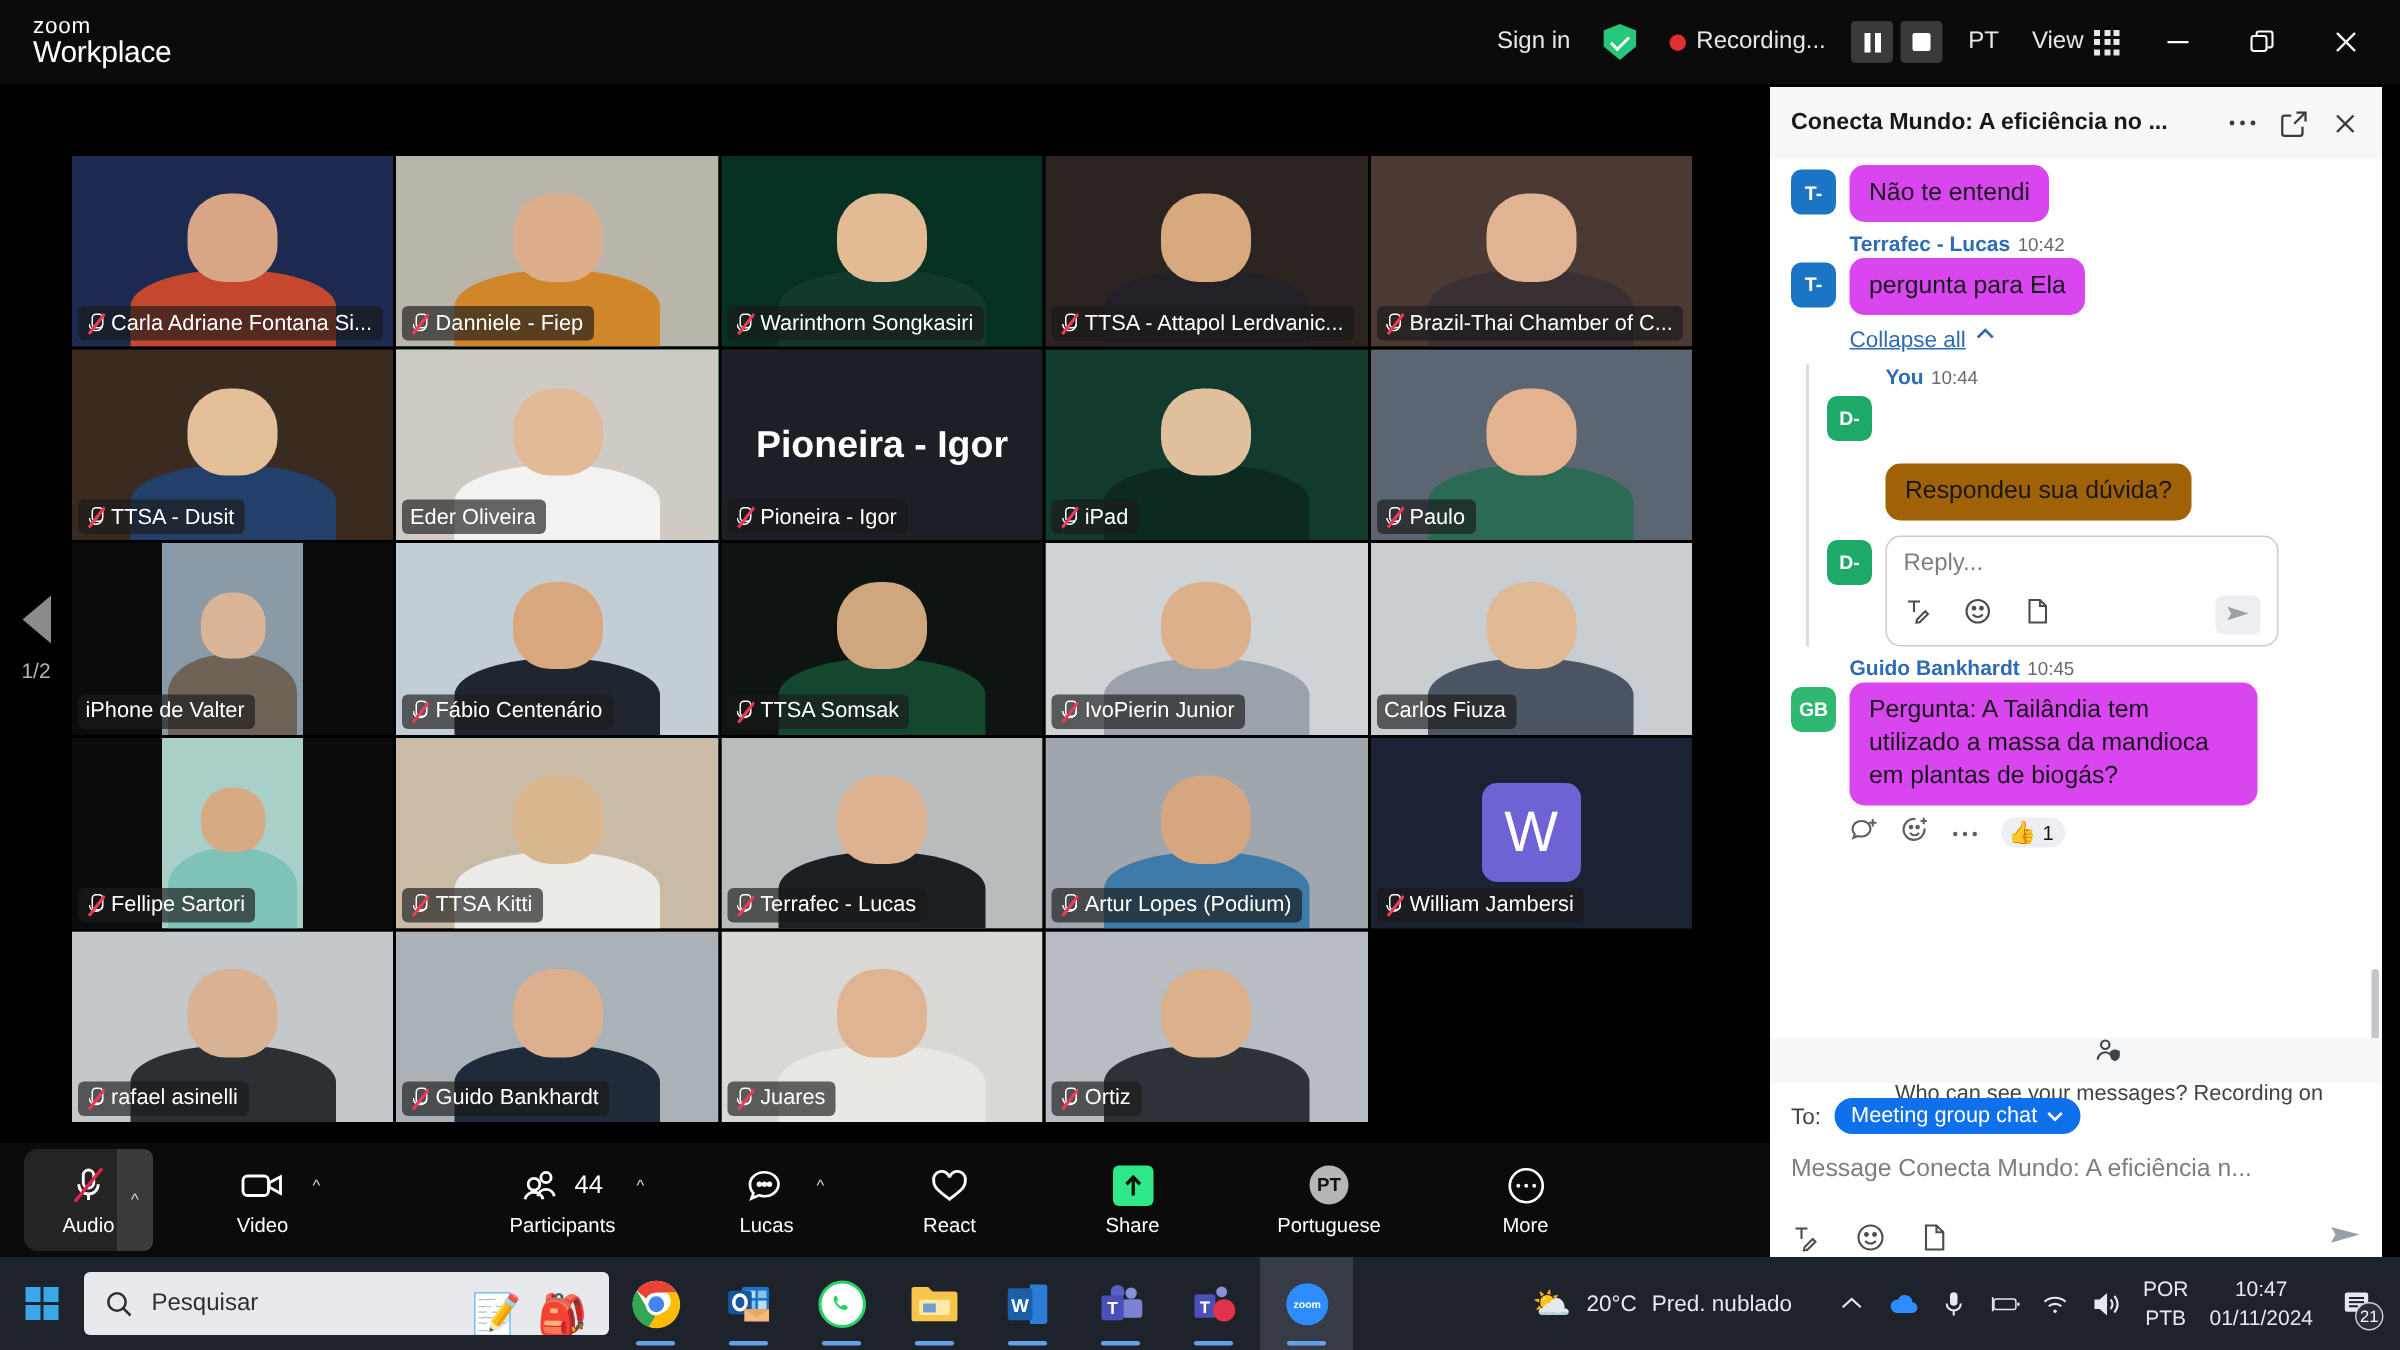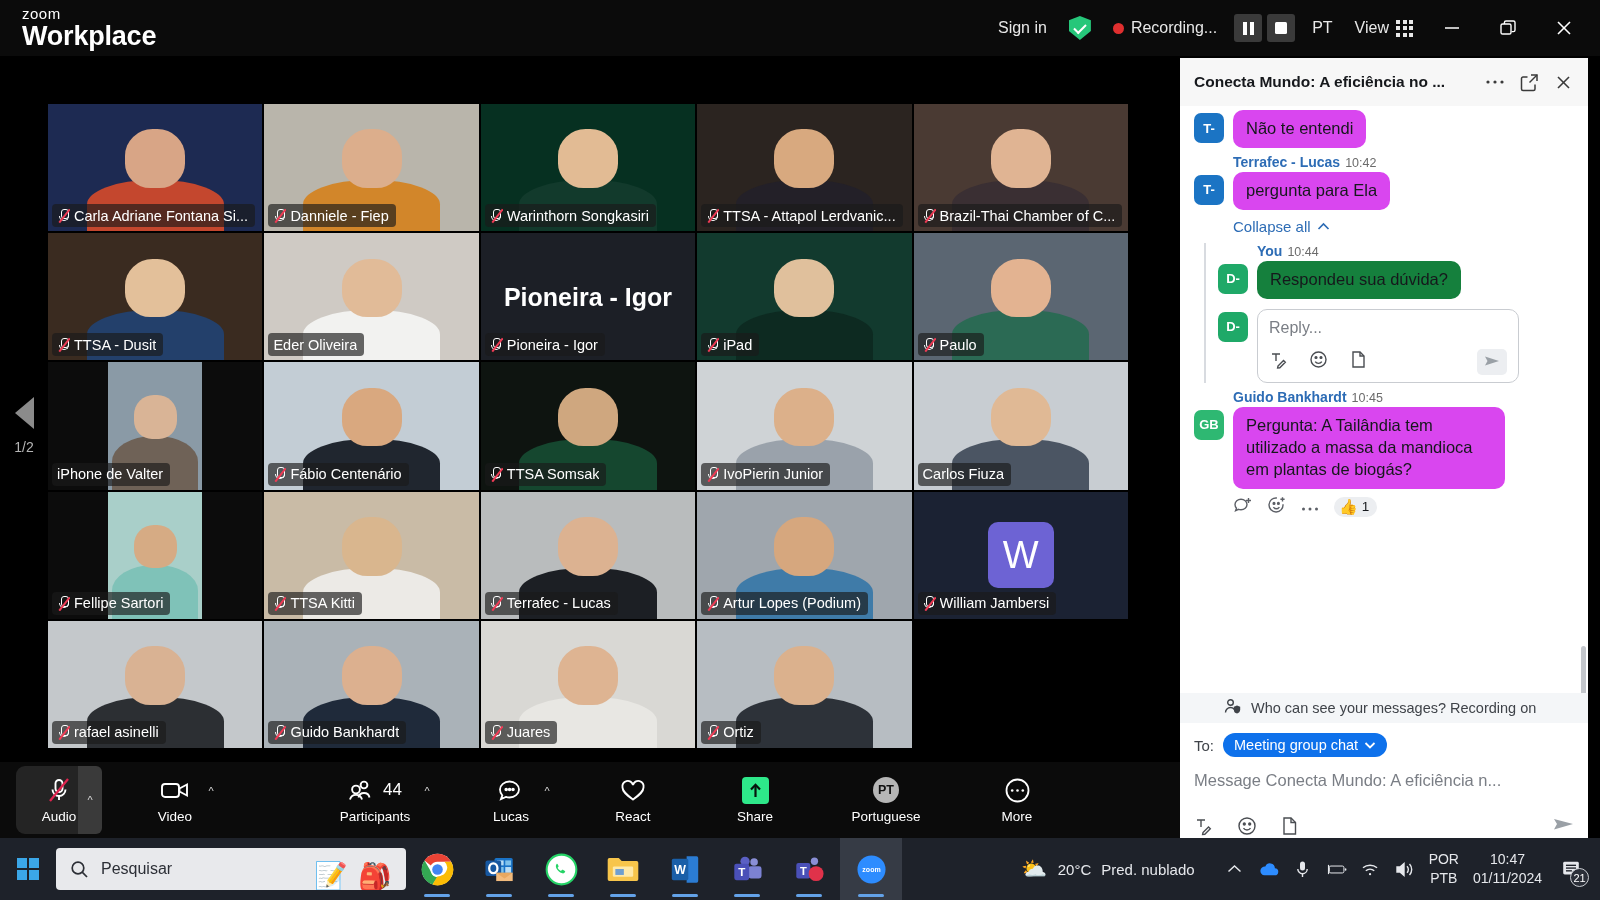--- a/index.html
+++ b/index.html
@@ -4,21 +4,21 @@
 <style>
   * { box-sizing: border-box; margin:0; padding:0; }
   html,body { width:1600px; height:900px; overflow:hidden; background:#000;
     font-family:"Liberation Sans", sans-serif; }
 
   
   #titlebar { position:absolute; left:0; top:0; width:1600px; height:56px;
     background:#0b0b0b; display:flex; align-items:center; }
   #zoom-logo { margin-left:22px; line-height:1.05; color:#fff; }
   #zoom-logo .lz { font-size:15px; letter-spacing:.5px; font-weight:400; }
-  #zoom-logo .lw { font-size:27px; font-weight:700; letter-spacing:-.2px; }
+  #zoom-logo .lw { font-size:20px; font-weight:400; letter-spacing:-.2px; }
   #tb-right { margin-left:auto; display:flex; align-items:center; height:56px; }
   .tb-item { color:#e8e8e8; font-size:16px; display:flex; align-items:center;
     gap:7px; padding:0 11px; height:56px; }
   .shield { width:22px; height:24px; background:#26c77a; position:relative;
     clip-path:polygon(50% 0,100% 18%,100% 62%,50% 100%,0 62%,0 18%); }
   .shield::after { content:""; position:absolute; left:5px; top:8px; width:10px;
     height:5px; border-left:2.3px solid #fff; border-bottom:2.3px solid #fff;
     transform:rotate(-45deg); }
   .recdot { width:11px; height:11px; border-radius:50%; background:#e02f2f; }
   .recbtn { width:28px; height:28px; background:#3a3a3a; border-radius:3px;
@@ -107,38 +107,38 @@
   .avatar { flex:0 0 30px; width:30px; height:30px; border-radius:7px; color:#fff;
     font-size:13px; font-weight:600; display:flex; align-items:center;
     justify-content:center; margin-top:3px; }
   .av-blue { background:#1b74c4; } .av-green { background:#1fa968; }
   .av-green2 { background:#2eb872; }
   .sender { font-size:14px; color:#2d6cb5; margin:6px 0 2px 39px; }
   .sender b { font-weight:600; }
   .sender .tm { color:#6b6b6b; font-size:12.5px; margin-left:5px; }
   .bubble { background:#d946ef; border-radius:10px; padding:8px 13px;
     font-size:16.5px; color:#16181c; line-height:1.33; max-width:272px; }
-  .bubble.mine { background:#15803d; }
+  .bubble.mine { background:#a16207;margin-top:48px; }
   .collapse { color:#2d6cb5; font-size:15px; margin:8px 0 8px 39px;
-    display:flex; align-items:center; gap:6px; }
+    display:flex; gap:6px;text-decoration:underline; }
   .thread { border-left:2px solid #d8dbe0; margin-left:10px; padding-left:12px; }
   .replybox { border:1px solid #c9ccd1; border-radius:10px; width:262px;
     padding:9px 11px 7px; }
   .replybox .ph { color:#7a7e85; font-size:16px; }
   .reply-icons { display:flex; align-items:center; gap:22px; margin-top:12px;
     color:#4a4d52; }
   .sendbtn { margin-left:auto; width:30px; height:26px; background:#eceef1;
     border-radius:5px; display:flex; align-items:center; justify-content:center;
     color:#9aa0a6; }
   .reactions { display:flex; align-items:center; gap:15px; margin:7px 0 0 39px;
     color:#5c5f66; }
   .thumb { background:#eceef1; border-radius:11px; padding:1px 8px 1px 5px;
     display:flex; align-items:center; gap:4px; font-size:13.5px; color:#16181c; }
   #privacy-bar { background:#f4f6f8; height:30px; display:flex; align-items:center;
-    gap:8px; padding-left:44px; font-size:14.5px; color:#3f4349; }
+    gap:8px; padding-left:44px; font-size:14.5px; color:#3f4349;flex-direction:column; }
   #chat-footer { padding:10px 14px 0 14px; }
   #to-row { display:flex; align-items:center; gap:9px; }
   #to-label { font-size:15px; color:#3f4349; }
   #to-pill { background:#0e71eb; color:#fff; font-size:14.5px; border-radius:13px;
     padding:4px 11px; display:flex; align-items:center; gap:6px; }
   #msg-placeholder { font-size:16.5px; color:#7a7e85; margin-top:14px;
     white-space:nowrap; overflow:hidden; }
   #compose-icons { display:flex; align-items:center; gap:24px; margin-top:26px;
     color:#4a4d52; }
   #scrollbar { position:absolute; right:2px; top:540px; width:5px; height:120px;

